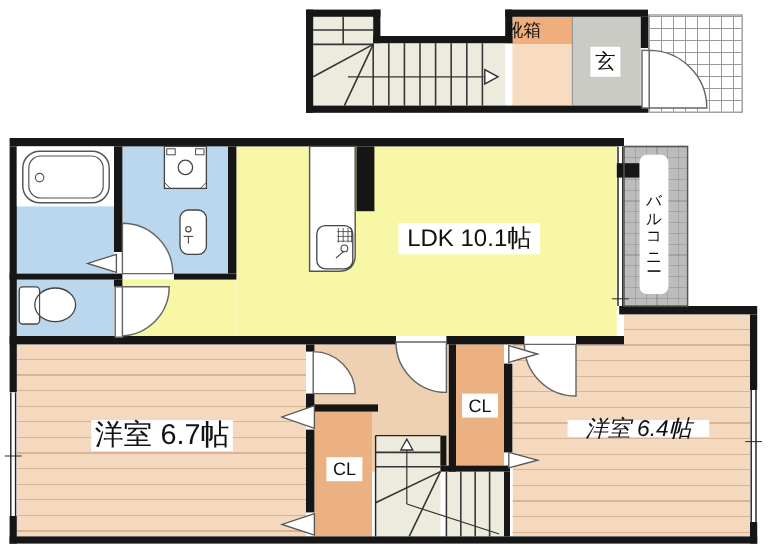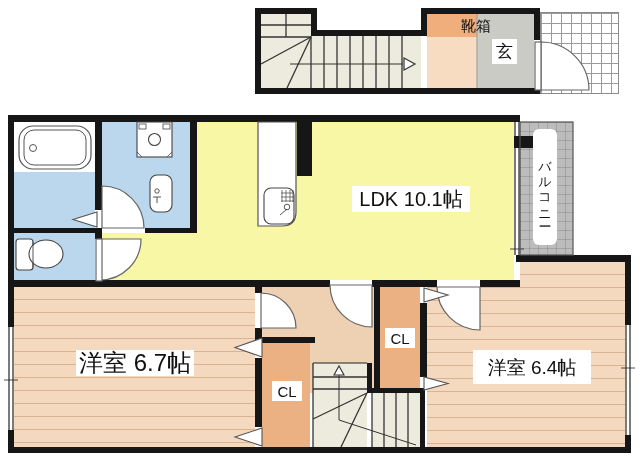--- a/index.html
+++ b/index.html
@@ -195,21 +195,21 @@
 
     <g fill="#fff" stroke="#555" stroke-width="1.1">
       <polygon points="97,212 97,227 73,219.5"></polygon>
       <polygon points="262,338 262,357 235,347.5"></polygon>
       <polygon points="262,428 262,446 235,437"></polygon>
       <polygon points="424,288 424,302 448,295"></polygon>
       <polygon points="424,377 424,390 448,383.5"></polygon>
     </g>
   </svg>
 
-  <div class="lbl" style="left:332px;top:186px;width:118px;height:26px;font-size:20px;margin-left:20px;">LDK 10.1帖</div>
+  <div class="lbl" style="left:332px;top:186px;width:118px;height:26px;font-size:20px;">LDK 10.1帖</div>
   <div class="lbl" style="left:76px;top:350px;width:118px;height:26px;font-size:24px;">洋室 6.7帖</div>
-  <div class="lbl" style="left:473px;top:350px;width:118px;height:34px;font-size:19px;">洋室 6.4帖</div>
+  <div class="lbl" style="left:473px;top:350px;width:118px;height:14px;font-size:19px;font-style:italic;">洋室 6.4帖</div>
   <div class="lbl" style="left:272px;top:381px;width:30px;height:20px;font-size:15px;">CL</div>
   <div class="lbl" style="left:385px;top:328px;width:30px;height:20px;font-size:15px;">CL</div>
   <div class="lbl" style="left:533px;top:129px;width:24px;height:116px;font-size:13px;border-radius:6px;writing-mode:vertical-rl;text-orientation:upright;letter-spacing:2px;">バルコニー</div>
-  <div class="lbl" style="left:456px;top:16px;width:40px;height:19px;font-size:15px;background:transparent;">靴箱</div>
+  <div class="lbl" style="left:416px;top:16px;width:40px;height:19px;font-size:15px;background:transparent;">靴箱</div>
   <div class="lbl" style="left:492px;top:39px;width:25px;height:25px;font-size:17px;">玄</div>
 </div>
 
 </body></html>

